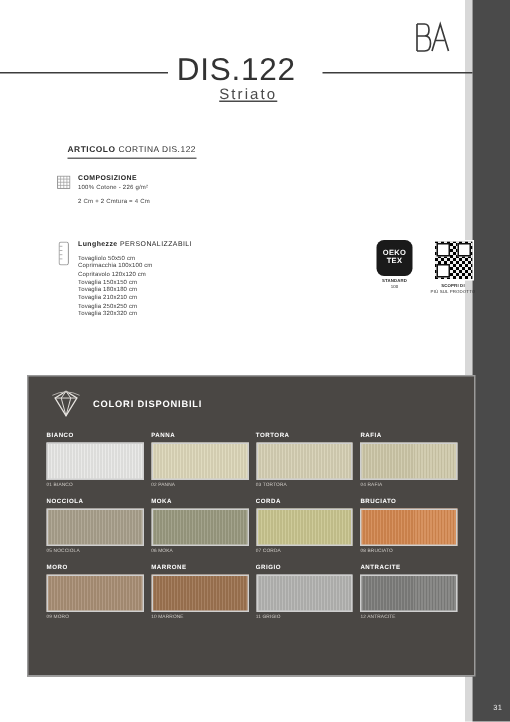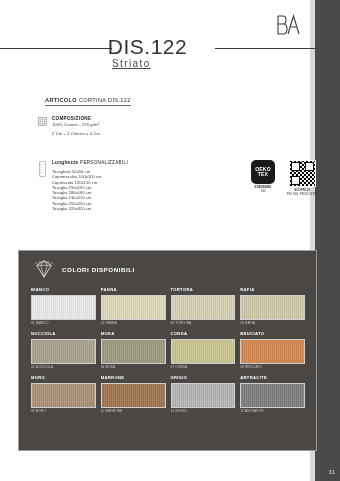--- a/index.html
+++ b/index.html
@@ -42,30 +42,30 @@
   }
   .rule-left{
     position:absolute;top:14px;left:0;width:112px;height:1px;
     background:#3c3c3c;
   }
   .rule-right{
     position:absolute;top:14px;right:0;width:100px;height:1px;
     background:#3c3c3c;
   }
   .title{
-    position:absolute;top:0;left:102px;width:91px;
+    position:absolute;top:0;left:112px;width:91px;
     text-align:center;
     font-size:21px;line-height:26px;
     letter-spacing:0.5px;
     color:#333333;
     font-weight:400;
   }
   .subtitle{
-    position:absolute;top:24px;left:112px;width:91px;
-    text-align:left;
+    position:absolute;top:24px;left:120px;width:91px;
+    text-align:center;
     font-size:10px;line-height:12px;
     letter-spacing:1.4px;
     color:#4a4a4a;
     text-decoration:underline;
   }
 
   
   .article{
     position:absolute;top:97px;left:45px;
     font-size:5.6px;letter-spacing:0.35px;

